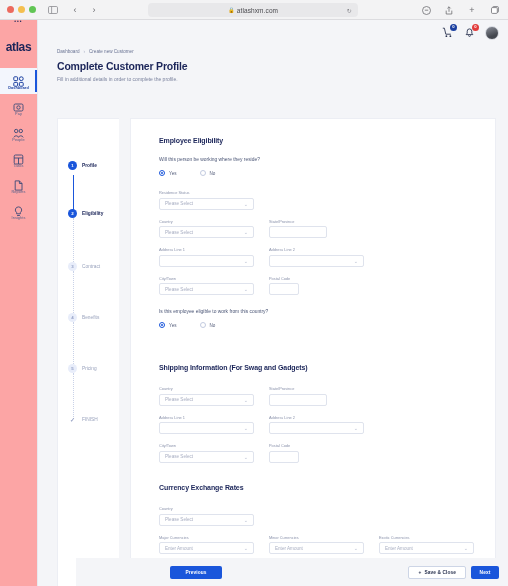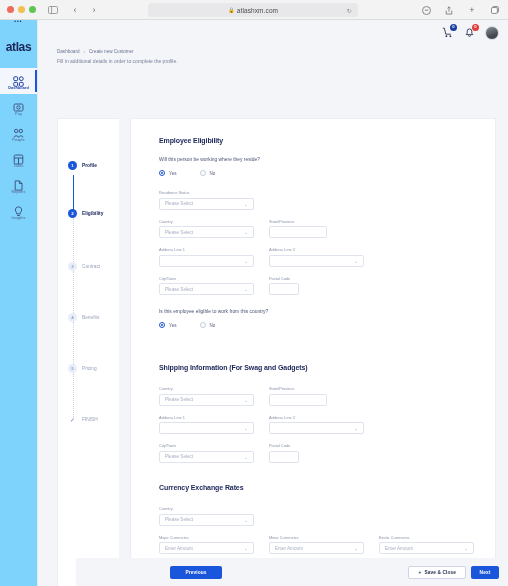--- a/index.html
+++ b/index.html
@@ -33,21 +33,21 @@
   }
   .lock-glyph { font-size:5.5px; margin-right:2px; color:#77777c; }
   .reload-glyph { position:absolute; right:6px; font-size:6px; color:#8a8a8f; }
   .tb-right { position:absolute; right:6px; top:3px; display:flex; gap:9px; align-items:center; }
 
   
   .app { position:absolute; top:20px; left:0; width:508px; height:566px; background:#f4f5f8; }
 
   .lsidebar {
     position:absolute; left:0; top:0; width:38px; height:566px;
-    background:#7dd3fc; border-right:1px solid #e7e9ef;
+    background:#fca5a5; border-right:1px solid #e7e9ef;
     display:flex; flex-direction:column; align-items:center;
   }
   .logo { margin-top:16px; font-size:12px; font-weight:bold; color:#1b2559; letter-spacing:-.4px; }
   .logo-dots { font-size:5px; color:#1b2559; letter-spacing:1px; line-height:3px; margin-bottom:1px; }
   .nav-list { margin-top:14px; width:100%; display:flex; flex-direction:column; align-items:center; }
   .nav-item {
     width:100%; padding:5px 0 4px; display:flex; flex-direction:column;
     align-items:center; gap:2px; position:relative; cursor:pointer;
   }
   .nav-item.active { background:#f3f6fd; }
@@ -291,20 +291,21 @@
       <div class="avatar"></div>
     </div>
 
     <div class="content">
 
       <div class="breadcrumb">
         <span class="bc-link">Dashboard</span>
         <span class="bc-sep">›</span>
         <span>Create new Customer</span>
       </div>
+      <div class="page-title">Complete Customer Profile</div>
       <div class="page-sub">Fill in additional details in order to complete the profile.</div>
 
       <div class="stepper">
         <div class="step-line solid" style="top:56px; height:38px;"></div>
         <div class="step-line dotted" style="top:99px; height:48px;"></div>
         <div class="step-line dotted" style="top:152px; height:46px;"></div>
         <div class="step-line dotted" style="top:203px; height:46px;"></div>
         <div class="step-line dotted" style="top:254px; height:46px;"></div>
 
         <div class="step" style="top:42px;">

